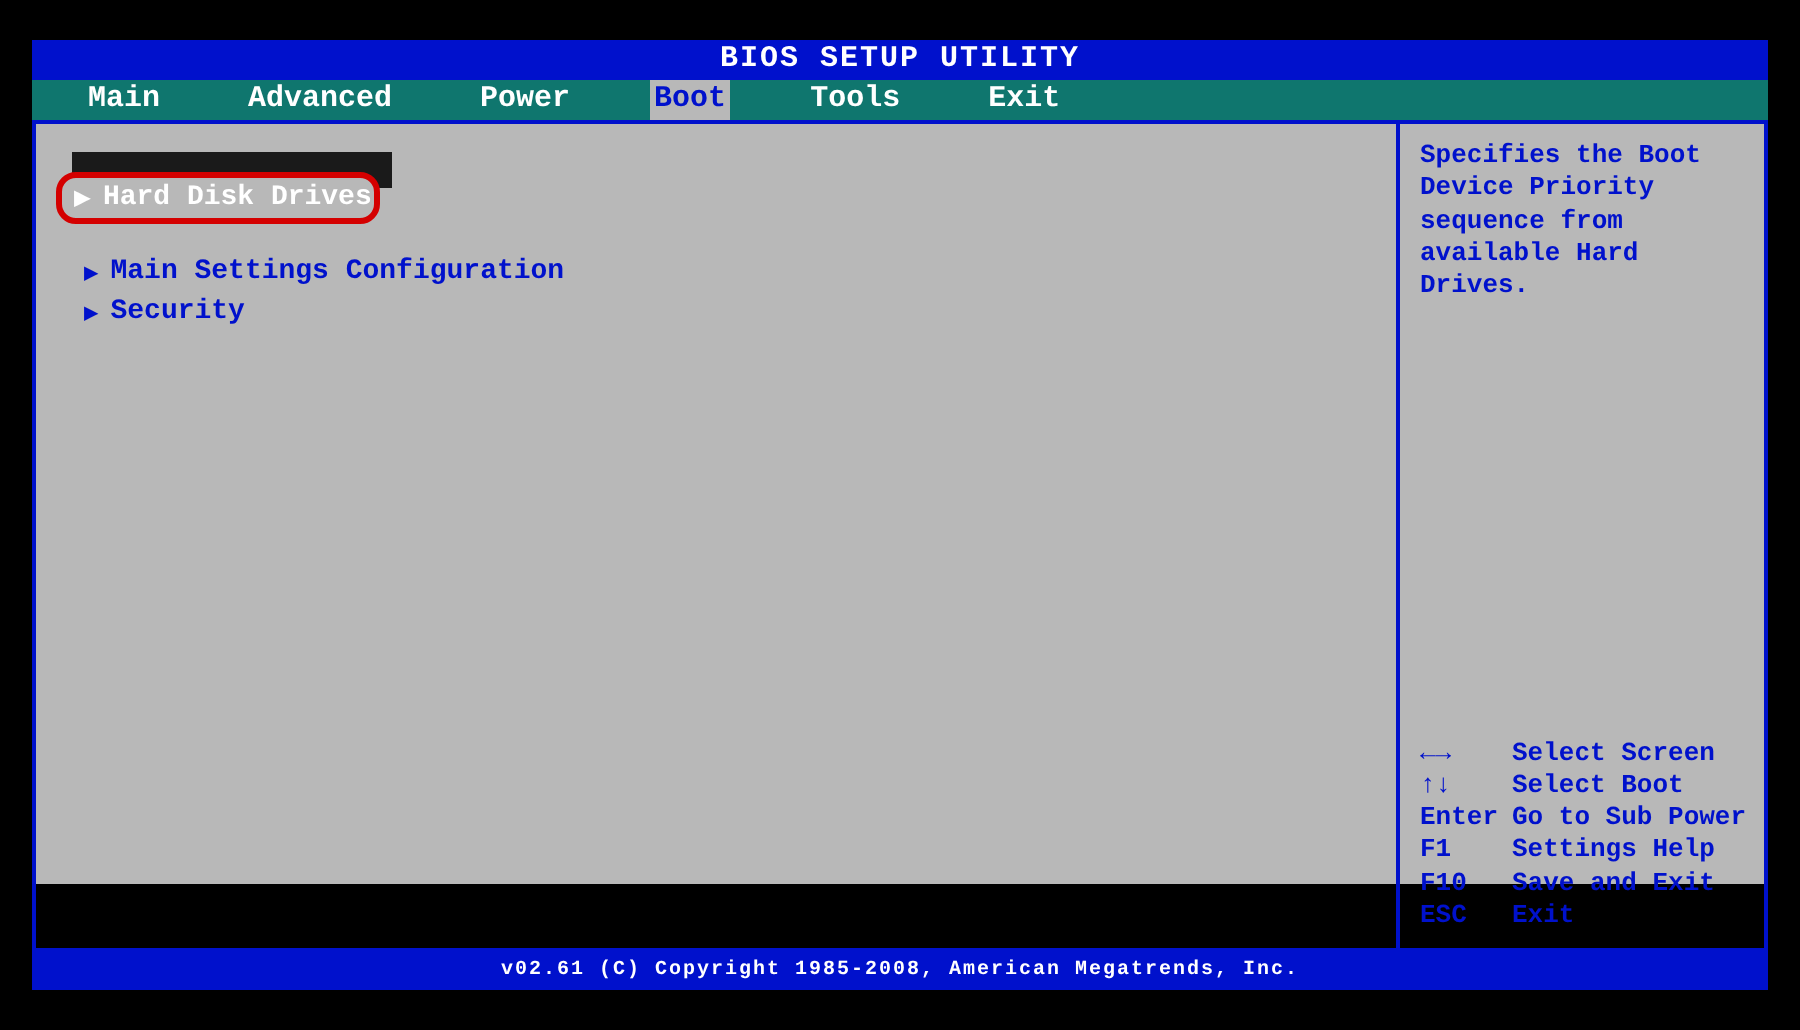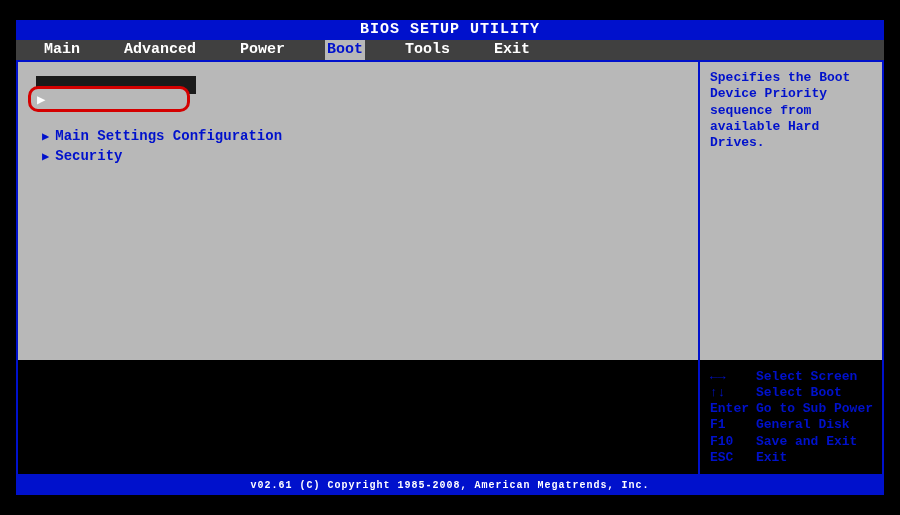--- a/index.html
+++ b/index.html
@@ -10,34 +10,34 @@
     font-family: "Courier New", monospace;
     font-weight: bold;
     overflow: hidden;
     position: relative;
   }
   .bios-frame {
     position: absolute;
     left: 16px;
     top: 20px;
     width: 868px;
-    height: 340px;
+    height: 422px;
     background: #b8b8b8;
   }
   .title-bar {
     background: #0011cc;
     color: #fff;
     text-align: center;
     height: 20px;
     line-height: 20px;
     font-size: 15px;
     letter-spacing: 1px;
   }
   .tab-row {
-    background: #404040;
+    background: #0f766e;
     height: 20px;
     display: flex;
     align-items: center;
     padding-left: 24px;
     gap: 0;
   }
   .tab {
     color: #fff;
     font-size: 15px;
     padding: 0 4px;
@@ -150,20 +150,21 @@
     <span class="tab">Exit</span>
   </div>
 
   <div class="content-row">
     <div class="left-panel">
 
       <div class="hidden-under"></div>
 
       <div class="highlight-box">
         <span class="arrow">▶</span>
+        <span>Hard Disk Drives</span>
       </div>
 
       <div class="below-group">
         <div class="menu-item">
           <span class="arrow">▶</span>
           <span>Main Settings Configuration</span>
         </div>
         <div class="menu-item">
           <span class="arrow">▶</span>
           <span>Security</span>
@@ -183,21 +184,21 @@
         <div class="help-row">
           <span class="help-key">↑↓</span>
           <span>Select Boot</span>
         </div>
         <div class="help-row">
           <span class="help-key">Enter</span>
           <span>Go to Sub Power</span>
         </div>
         <div class="help-row">
           <span class="help-key">F1</span>
-          <span>General Disk</span>
+          <span>Settings Help</span>
         </div>
         <div class="help-row">
           <span class="help-key">F10</span>
           <span>Save and Exit</span>
         </div>
         <div class="help-row">
           <span class="help-key">ESC</span>
           <span>Exit</span>
         </div>
       </div>

